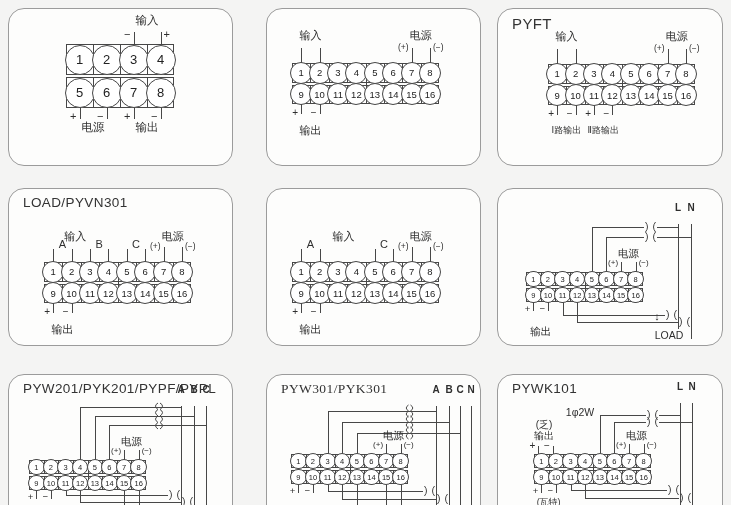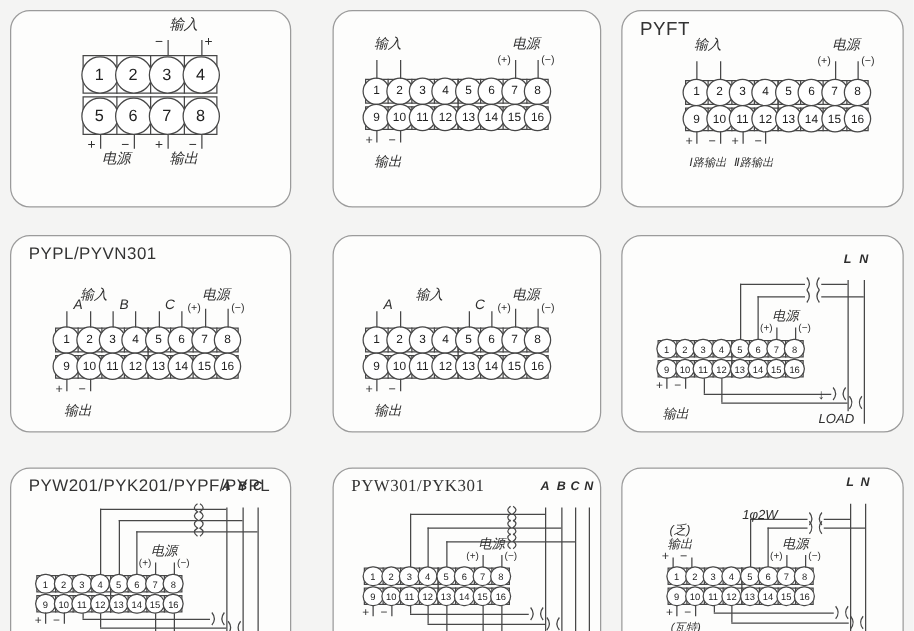--- a/index.html
+++ b/index.html
@@ -5,21 +5,21 @@
   html,body{margin:0;padding:0;}
   #board{position:relative;width:731px;height:505px;overflow:hidden;
          font-family:"Liberation Sans","DejaVu Sans",sans-serif;}
   .panel{position:absolute;border:1px solid #9b9b9b;border-radius:16px;box-sizing:border-box;}
   .t{position:absolute;white-space:nowrap;color:#2e2e2e;line-height:1.15;}
   .w{position:absolute;background:#474747;}
   .title{letter-spacing:.4px;color:#333;}
   .trow{position:absolute;border:1px solid #474747;background:#ffffff;box-sizing:border-box;}
   .circ{position:absolute;border:1px solid #474747;background:#ffffff;border-radius:50%;
         display:flex;align-items:center;justify-content:center;color:#222;box-sizing:border-box;}
-  .ctr{text-align:center;font-style:italic;}
+  .ctr{text-align:center;}
   svg{position:absolute;overflow:visible;}
 </style>
 </head>
 <body>
 
 <div id="board" style="background: rgb(244, 244, 243);">
     <div class="panel" style="left: 8px; top: 8px; width: 225px; height: 158px; background: rgb(253, 253, 252); border-color: rgb(155, 155, 155);">
       <div class="trow" style="left: 57px; top: 35px; width: 108px; height: 31px;"></div>
       <div class="w" style="left: 84px; top: 35px; width: 1px; height: 31px;"></div>
       <div class="w" style="left: 111px; top: 35px; width: 1px; height: 31px;"></div>
@@ -148,21 +148,21 @@
       <div class="w" style="left: 77.6px; top: 96px; width: 1px; height: 10px;"></div>
       <div class="t" style="left: 60.6px; top: 99px; width: 14px; font-size: 10px; text-align: right;">−</div>
       <div class="t ctr" style="left: 33.4px; top: 116px; width: 70px; font-size: 9px; text-align: center;">Ⅰ路输出</div>
       <div class="w" style="left: 96px; top: 96px; width: 1px; height: 10px;"></div>
       <div class="t" style="left: 79px; top: 99px; width: 14px; font-size: 10px; text-align: right;">+</div>
       <div class="w" style="left: 114.4px; top: 96px; width: 1px; height: 10px;"></div>
       <div class="t" style="left: 97.4px; top: 99px; width: 14px; font-size: 10px; text-align: right;">−</div>
       <div class="t ctr" style="left: 70.2px; top: 116px; width: 70px; font-size: 9px; text-align: center;">Ⅱ路输出</div>
     </div>
     <div class="panel" style="left: 8px; top: 188px; width: 225px; height: 158px; background: rgb(253, 253, 252); border-color: rgb(155, 155, 155);">
-      <div class="t title" style="left: 14px; top: 6px; width: 200px; font-size: 13.5px; text-align: left;">PYPL/PYVN301</div>
+      <div class="t title" style="left: 14px; top: 6px; width: 200px; font-size: 13.5px; text-align: left;">LOAD/PYVN301</div>
       <div class="trow" style="left: 35px; top: 73px; width: 147.2px; height: 19.5px;"></div>
       <div class="w" style="left: 53.4px; top: 73px; width: 1px; height: 19.5px;"></div>
       <div class="w" style="left: 71.8px; top: 73px; width: 1px; height: 19.5px;"></div>
       <div class="w" style="left: 90.2px; top: 73px; width: 1px; height: 19.5px;"></div>
       <div class="w" style="left: 108.6px; top: 73px; width: 1px; height: 19.5px;"></div>
       <div class="w" style="left: 127px; top: 73px; width: 1px; height: 19.5px;"></div>
       <div class="w" style="left: 145.4px; top: 73px; width: 1px; height: 19.5px;"></div>
       <div class="w" style="left: 163.8px; top: 73px; width: 1px; height: 19.5px;"></div>
       <div class="trow" style="left: 35px; top: 94.5px; width: 147.2px; height: 19.5px;"></div>
       <div class="w" style="left: 53.4px; top: 94.5px; width: 1px; height: 19.5px;"></div>
@@ -494,20 +494,21 @@
       <div class="t" style="left: 100.062px; top: 65px; width: 16px; font-size: 8px; text-align: right;">(+)</div>
       <div class="w" style="left: 133.688px; top: 69px; width: 1px; height: 10px;"></div>
       <div class="t" style="left: 136.688px; top: 65px; width: 16px; font-size: 8px; text-align: left;">(−)</div>
       <div class="t ctr" style="left: 98.375px; top: 54px; width: 56px; font-size: 10.5px; text-align: center;">电源</div>
       <div class="w" style="left: 31.3125px; top: 109px; width: 1px; height: 9px;"></div>
       <div class="t" style="left: 14.3125px; top: 111px; width: 14px; font-size: 9.5px; text-align: right;">+</div>
       <div class="w" style="left: 45.9375px; top: 109px; width: 1px; height: 9px;"></div>
       <div class="t" style="left: 28.9375px; top: 111px; width: 14px; font-size: 9.5px; text-align: right;">−</div>
     </div>
     <div class="panel" style="left: 497px; top: 374px; width: 226px; height: 156px; background: rgb(253, 253, 252); border-color: rgb(155, 155, 155);">
+      <div class="t title" style="left: 14px; top: 6px; width: 200px; font-size: 13.5px; text-align: left;">PYWK101</div>
       <div class="t ctr" style="left: 175px; top: 6px; width: 14px; font-size: 10px; text-align: center; font-weight: 600;">L</div>
       <div class="w" style="left: 182px; top: 28px; width: 1px; height: 103px;"></div>
       <div class="t ctr" style="left: 187px; top: 6px; width: 14px; font-size: 10px; text-align: center; font-weight: 600;">N</div>
       <div class="w" style="left: 194px; top: 28px; width: 1px; height: 103px;"></div>
       <div class="w" style="left: 101.812px; top: 40px; width: 1px; height: 39px;"></div>
       <div class="w" style="left: 101.812px; top: 40px; width: 46.1875px; height: 1px;"></div>
       <svg width="13" height="12" style="left: 148px; top: 34px;">
         <path d="M1.5 1 Q5.5 6 1.5 11" fill="none" stroke="#474747" stroke-width="1"></path>
         <path d="M11.5 1 Q7.5 6 11.5 11" fill="none" stroke="#474747" stroke-width="1"></path>
       </svg>
@@ -524,21 +525,21 @@
       <svg width="13" height="12" style="left: 169px; top: 109px;">
         <path d="M1.5 1 Q5.5 6 1.5 11" fill="none" stroke="#474747" stroke-width="1"></path>
         <path d="M11.5 1 Q7.5 6 11.5 11" fill="none" stroke="#474747" stroke-width="1"></path>
       </svg>
       <div class="w" style="left: 87.1875px; top: 109px; width: 1px; height: 14px;"></div>
       <div class="w" style="left: 87.1875px; top: 123px; width: 93.8125px; height: 1px;"></div>
       <svg width="13" height="12" style="left: 181px; top: 117px;">
         <path d="M1.5 1 Q5.5 6 1.5 11" fill="none" stroke="#474747" stroke-width="1"></path>
         <path d="M11.5 1 Q7.5 6 11.5 11" fill="none" stroke="#474747" stroke-width="1"></path>
       </svg>
-      <div class="t ctr" style="left: 60px; top: 31px; width: 44px; font-size: 10.5px; text-align: center; margin-left: 28px;">1φ2W</div>
+      <div class="t ctr" style="left: 60px; top: 31px; width: 44px; font-size: 10.5px; text-align: center;">1φ2W</div>
       <div class="t ctr" style="left: 26px; top: 44px; width: 40px; font-size: 10px; text-align: center;">(乏)</div>
       <div class="t ctr" style="left: 26px; top: 55px; width: 40px; font-size: 10px; text-align: center;">输出</div>
       <div class="w" style="left: 40.3125px; top: 71px; width: 1px; height: 8px;"></div>
       <div class="t" style="left: 23.3125px; top: 65px; width: 14px; font-size: 10px; text-align: right;">+</div>
       <div class="w" style="left: 54.9375px; top: 71px; width: 1px; height: 8px;"></div>
       <div class="t" style="left: 37.9375px; top: 65px; width: 14px; font-size: 10px; text-align: right;">−</div>
       <div class="trow" style="left: 36px; top: 79px; width: 117px; height: 14px;"></div>
       <div class="w" style="left: 50.625px; top: 79px; width: 1px; height: 14px;"></div>
       <div class="w" style="left: 65.25px; top: 79px; width: 1px; height: 14px;"></div>
       <div class="w" style="left: 79.875px; top: 79px; width: 1px; height: 14px;"></div>

